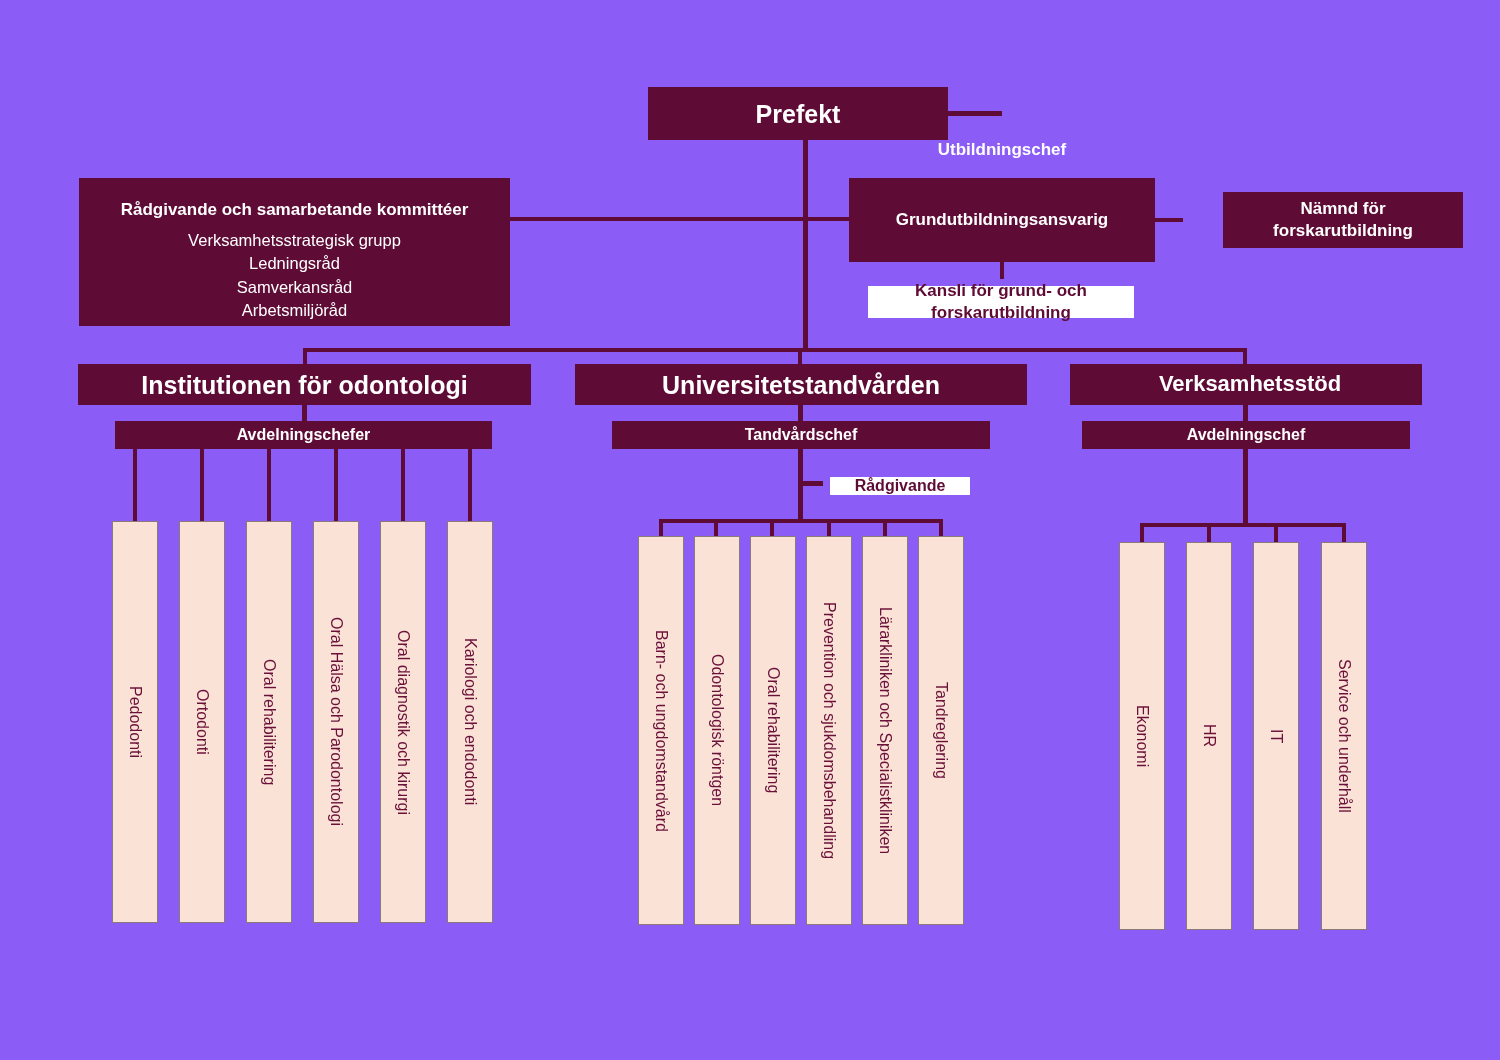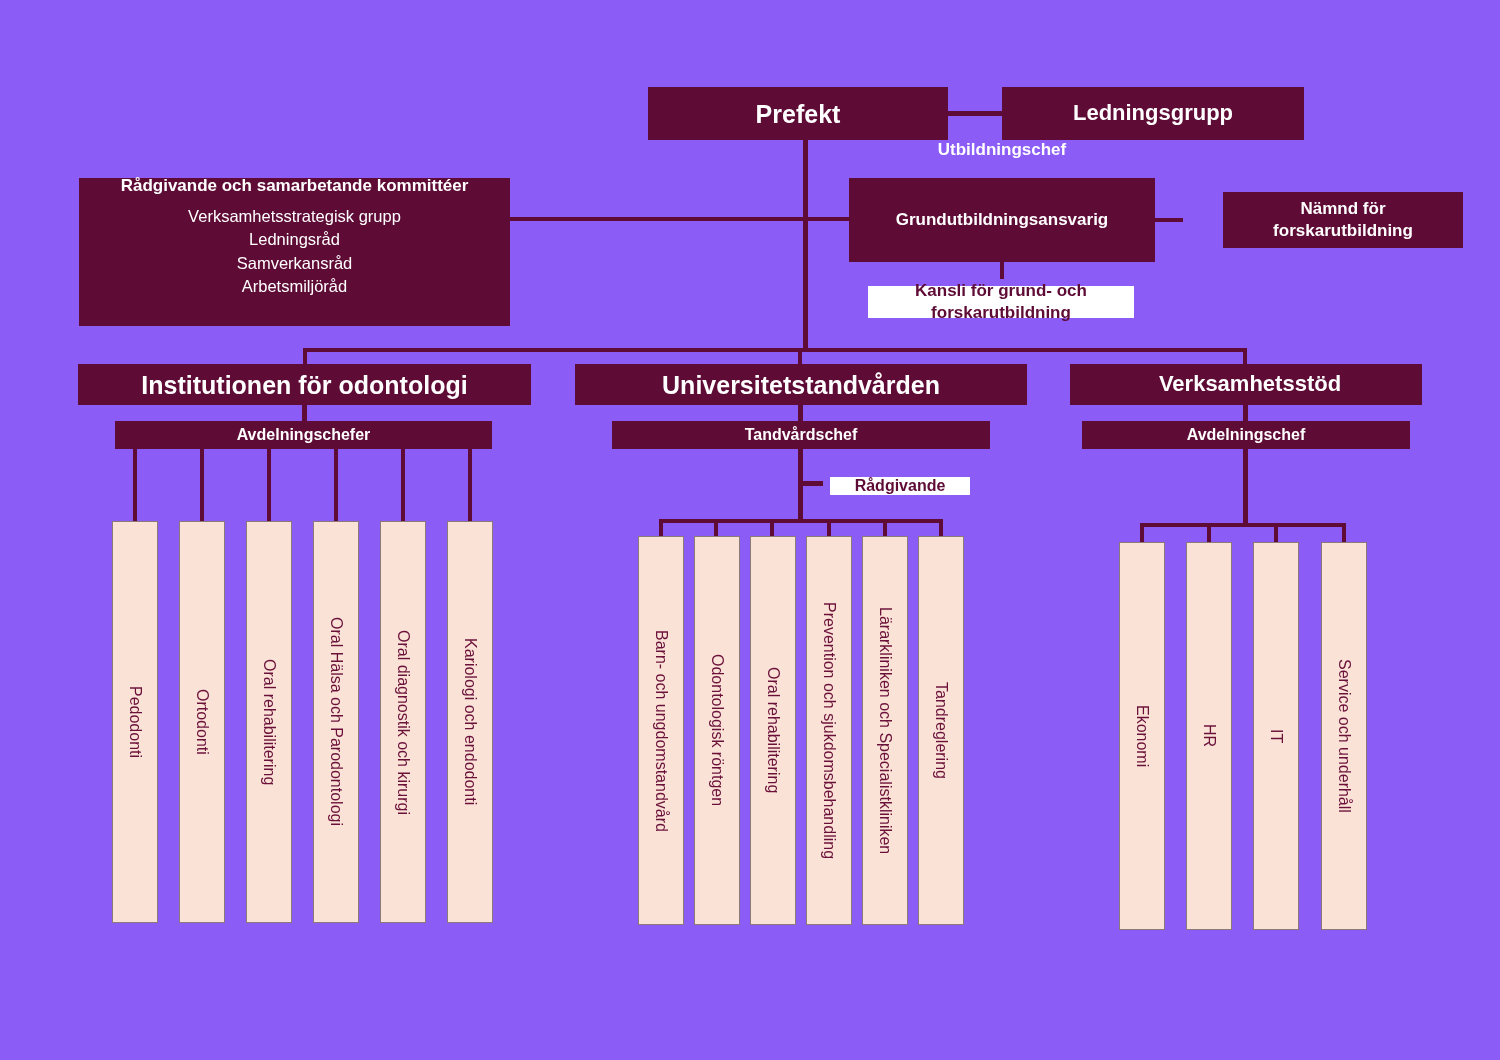--- a/index.html
+++ b/index.html
@@ -80,28 +80,25 @@
 <body>
 
 <div id="chart">
 
   <div class="box dark title-xl" style="left:648px; top:87px; width:300px; height:53px;">
     <span>Prefekt</span>
   </div>
 
   <div class="line" style="left:948px; top:111px; width:54px; height:5px;"></div>
 
-  <div class="box dark title-lg" style="left:1002px; top:87px; width:302px; height:53px;">
-    <span>Ledningsgrupp</span>
-  </div>
 
   <div class="line" style="left:803px; top:140px; width:5px; height:212px;"></div>
 
   <div class="box dark" style="left:79px; top:178px; width:431px; height:148px;"></div>
-  <div class="committee-inner" style="left:79px; top:176px; width:431px; height:120px; color:#ffffff;">
+  <div class="committee-inner" style="left:79px; top:200px; width:431px; height:120px; color:#ffffff;">
     <div class="committee-head">Rådgivande och samarbetande kommittéer</div>
     <div class="committee-item">Verksamhetsstrategisk grupp</div>
     <div class="committee-item">Ledningsråd</div>
     <div class="committee-item">Samverkansråd</div>
     <div class="committee-item">Arbetsmiljöråd</div>
   </div>
 
   <div class="line" style="left:510px; top:217px; width:340px; height:4px;"></div>
 
   <div class="box dark title-md" style="left:849px; top:178px; width:306px; height:84px; flex-direction:column;gap:48px;">

